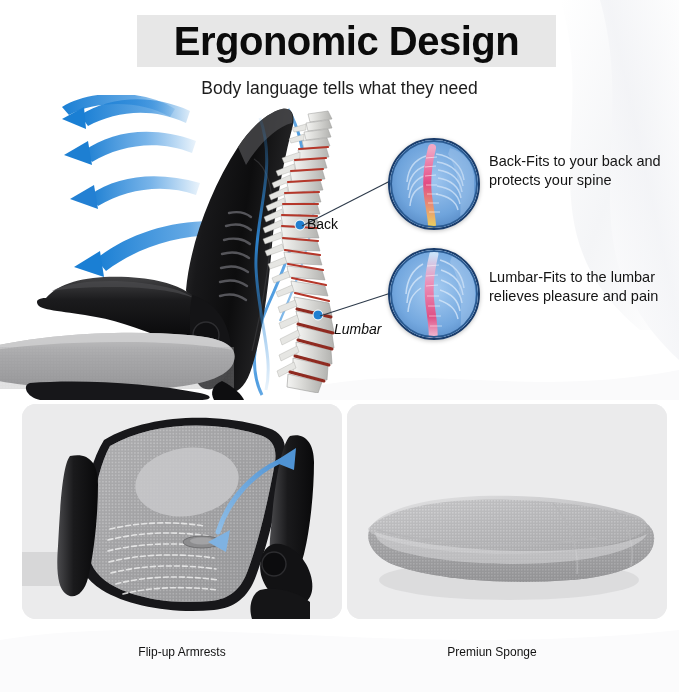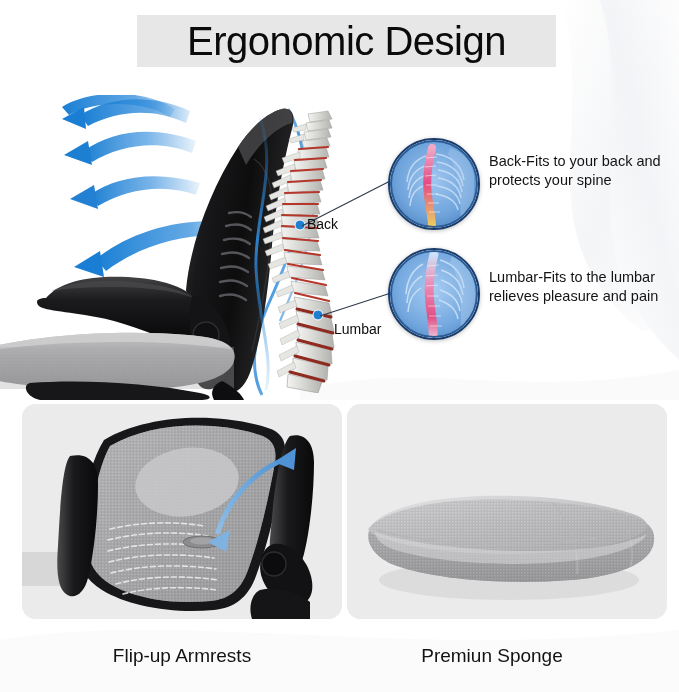--- a/index.html
+++ b/index.html
@@ -16,61 +16,61 @@
   .bg-swoosh{position:absolute;inset:0;pointer-events:none;}
 
   
   .title-band{
     position:absolute;left:137px;top:15px;width:419px;height:52px;
     background:#e7e7e7;
   }
   .title-text{
     position:absolute;left:137px;top:14px;width:419px;height:54px;
     display:flex;align-items:center;justify-content:center;
-    font-size:40px;font-weight:normal;color:#0b0b0b;letter-spacing:-0.5px;
+    font-size:40px;font-weight:bold;color:#0b0b0b;letter-spacing:-0.5px;
     white-space:nowrap;
     text-align:center;
   }
   .subtitle{
     position:absolute;left:0;top:78px;width:679px;
     text-align:center;font-size:17.5px;color:#1c1c1c;
   }
 
   
   .anno{
     position:absolute;font-size:14.5px;color:#141414;line-height:19px;
     width:200px;
   }
   #anno-back{left:489px;top:152px;}
   #anno-lumbar{left:489px;top:268px;}
 
   
   .spine-label{position:absolute;font-size:14px;color:#0d0d0d;}
   #label-back{left:307px;top:216px;}
-  #label-lumbar{left:334px;top:321px;}
+  #label-lumbar{left:334px;top:321px;font-style:italic;}
 
   
   .inset{
     position:absolute;width:88px;height:88px;border-radius:50%;
     border:2px solid #1b3d6b;overflow:hidden;
     box-shadow:0 1px 4px rgba(0,0,0,.25);
   }
   #inset-back{left:388px;top:138px;}
   #inset-lumbar{left:388px;top:248px;}
 
   
   .panel{
     position:absolute;top:404px;width:320px;height:215px;
     background:#ebebec;border-radius:14px;overflow:hidden;
   }
   #panel-armrest{left:22px;}
   #panel-sponge{left:347px;}
   .caption{
     position:absolute;top:645px;width:320px;text-align:center;
-    font-size:19px;color:#131313;
+    font-size:12px;color:#131313;
   }
   #caption-armrest{left:22px;}
   #caption-sponge{left:332px;}
 
   svg{display:block;}
 </style>
 </head>
 <body>
 
 <div id="stage">
@@ -304,20 +304,21 @@
     <circle cx="66" cy="207" r="5" fill="#1f7fd0" stroke="#ffffff" stroke-width="1"></circle>
   </svg>
 
   <svg style="position:absolute;left:0;top:0;" width="679" height="692">
     <line x1="302" y1="226" x2="396" y2="178" stroke="#2d3a4a" stroke-width="1.1"></line>
     <line x1="320" y1="316" x2="394" y2="292" stroke="#2d3a4a" stroke-width="1.1"></line>
   </svg>
 
   <div class="title-band"></div>
   <div class="title-text">Ergonomic Design</div>
+  <div class="subtitle">Body language tells what they need</div>
 
   <div class="spine-label" id="label-back">Back</div>
   <div class="spine-label" id="label-lumbar">Lumbar</div>
 
   <div class="inset" id="inset-back">
     <svg width="88" height="88" viewBox="0 0 88 88">
       <defs>
         <radialGradient id="xrayBg1" cx="0.5" cy="0.45" r="0.75">
           <stop offset="0%" stop-color="#9fc6ef"></stop>
           <stop offset="55%" stop-color="#6fa4dc"></stop>

